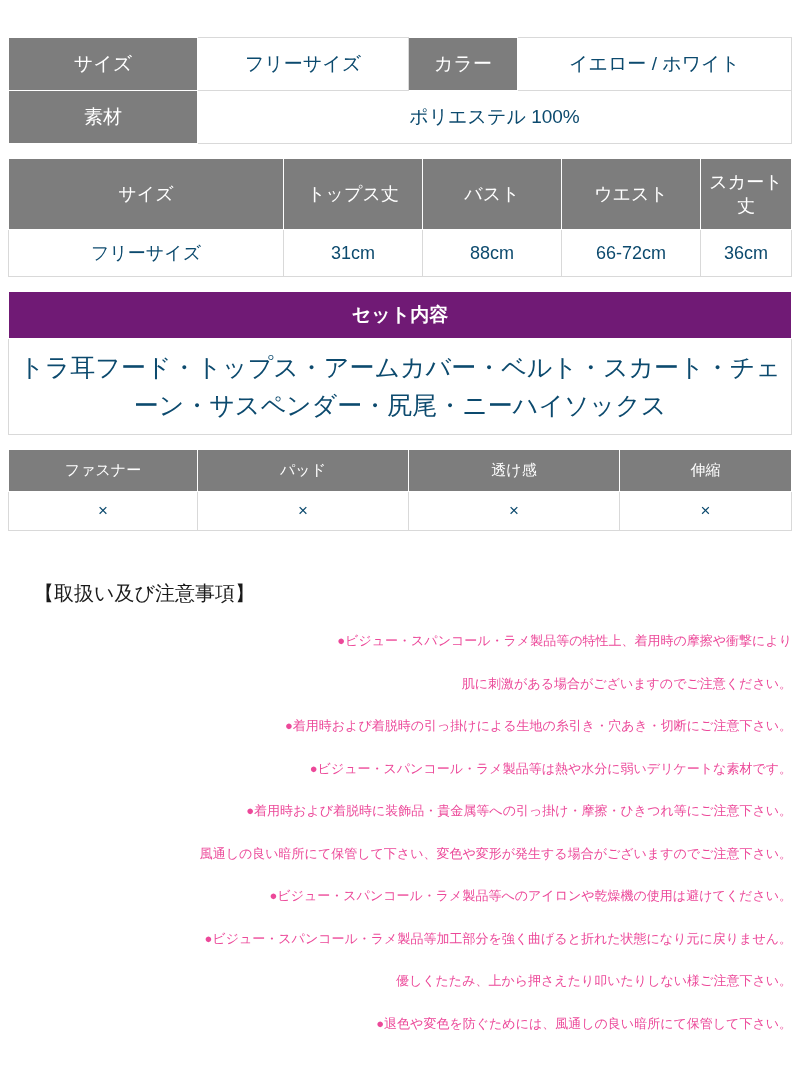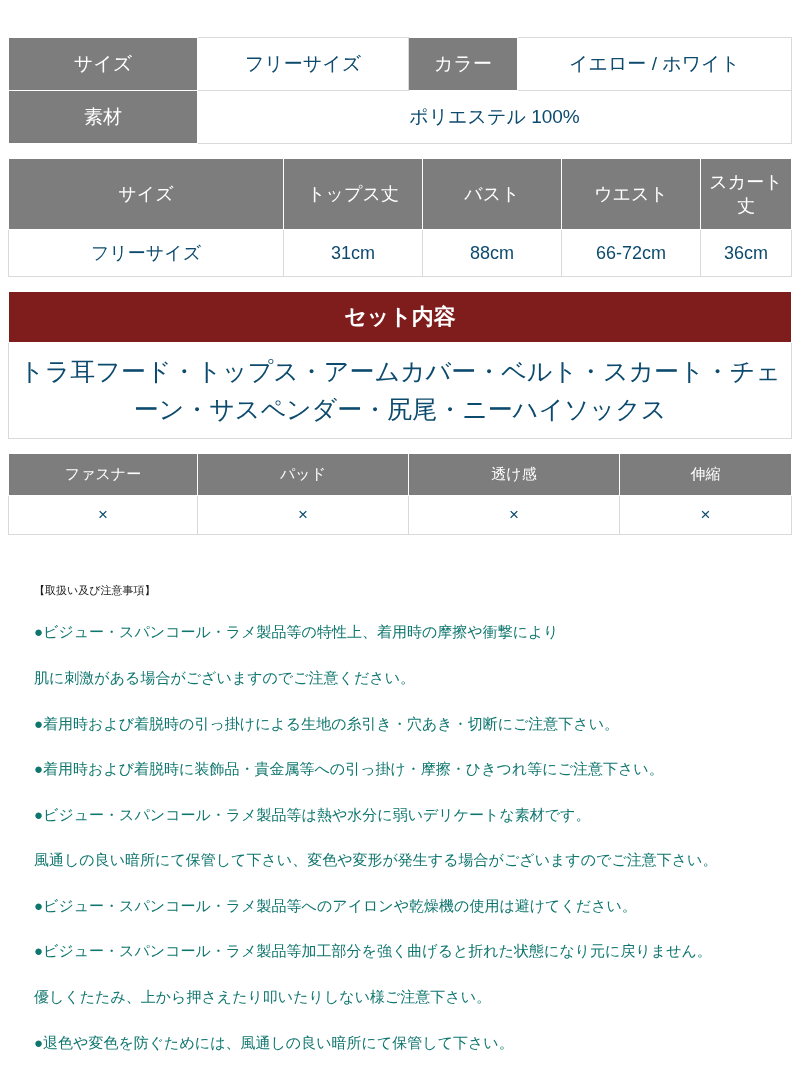--- a/index.html
+++ b/index.html
@@ -53,24 +53,24 @@
   }
   
   #table-measure .hdr-cell {
     font-size: 18px;
   }
   #table-measure td {
     font-size: 18px;
   }
   
   #table-set .set-title {
-    background: #7f1d1d;
+    background: #701a75;
     color: #fff;
     font-weight: bold;
-    font-size: 22px;
+    font-size: 19px;
     padding: 10px 4px;
   }
   #table-set .set-body {
     background: #fff;
     border: 1px solid #d9d9d9 !important;
     font-size: 25px;
     line-height: 1.5;
     padding: 10px 10px;
   }
   
@@ -83,28 +83,29 @@
   }
   .notes {
     margin-top: 24px;
     padding-left: 26px;
     font-size: 15px;
     line-height: 1.52;
     color: #1a1a1a;
     white-space: pre-line;
   }
   .notes-title {
-    font-size: 11px;
+    font-size: 20px;
     line-height: 1.52;
     color: #1a1a1a;
   }
   .notes-line {
-    font-size: 15px;
+    font-size: 13px;
     line-height: 1.52;
-    color: #0f766e;
+    color: #ec4899;
+    text-align: right;
   }
 </style>
 </head>
 <body>
 
 <div class="page">
 
   <table class="spec" id="table-basic">
     <tbody>
       <tr>
@@ -165,22 +166,22 @@
         <td class="val-cell">×</td>
       </tr>
     </tbody>
   </table>
 
   <div class="notes">
     <div class="notes-title">【取扱い及び注意事項】</div>
     <div class="notes-line">●ビジュー・スパンコール・ラメ製品等の特性上、着用時の摩擦や衝撃により</div>
     <div class="notes-line">肌に刺激がある場合がございますのでご注意ください。</div>
     <div class="notes-line">●着用時および着脱時の引っ掛けによる生地の糸引き・穴あき・切断にご注意下さい。</div>
+    <div class="notes-line">●ビジュー・スパンコール・ラメ製品等は熱や水分に弱いデリケートな素材です。</div>
     <div class="notes-line">●着用時および着脱時に装飾品・貴金属等への引っ掛け・摩擦・ひきつれ等にご注意下さい。</div>
-    <div class="notes-line">●ビジュー・スパンコール・ラメ製品等は熱や水分に弱いデリケートな素材です。</div>
     <div class="notes-line">風通しの良い暗所にて保管して下さい、変色や変形が発生する場合がございますのでご注意下さい。</div>
     <div class="notes-line">●ビジュー・スパンコール・ラメ製品等へのアイロンや乾燥機の使用は避けてください。</div>
     <div class="notes-line">●ビジュー・スパンコール・ラメ製品等加工部分を強く曲げると折れた状態になり元に戻りません。</div>
     <div class="notes-line">優しくたたみ、上から押さえたり叩いたりしない様ご注意下さい。</div>
     <div class="notes-line">●退色や変色を防ぐためには、風通しの良い暗所にて保管して下さい。</div>
   </div>
 
 </div>
 
 </body></html>

